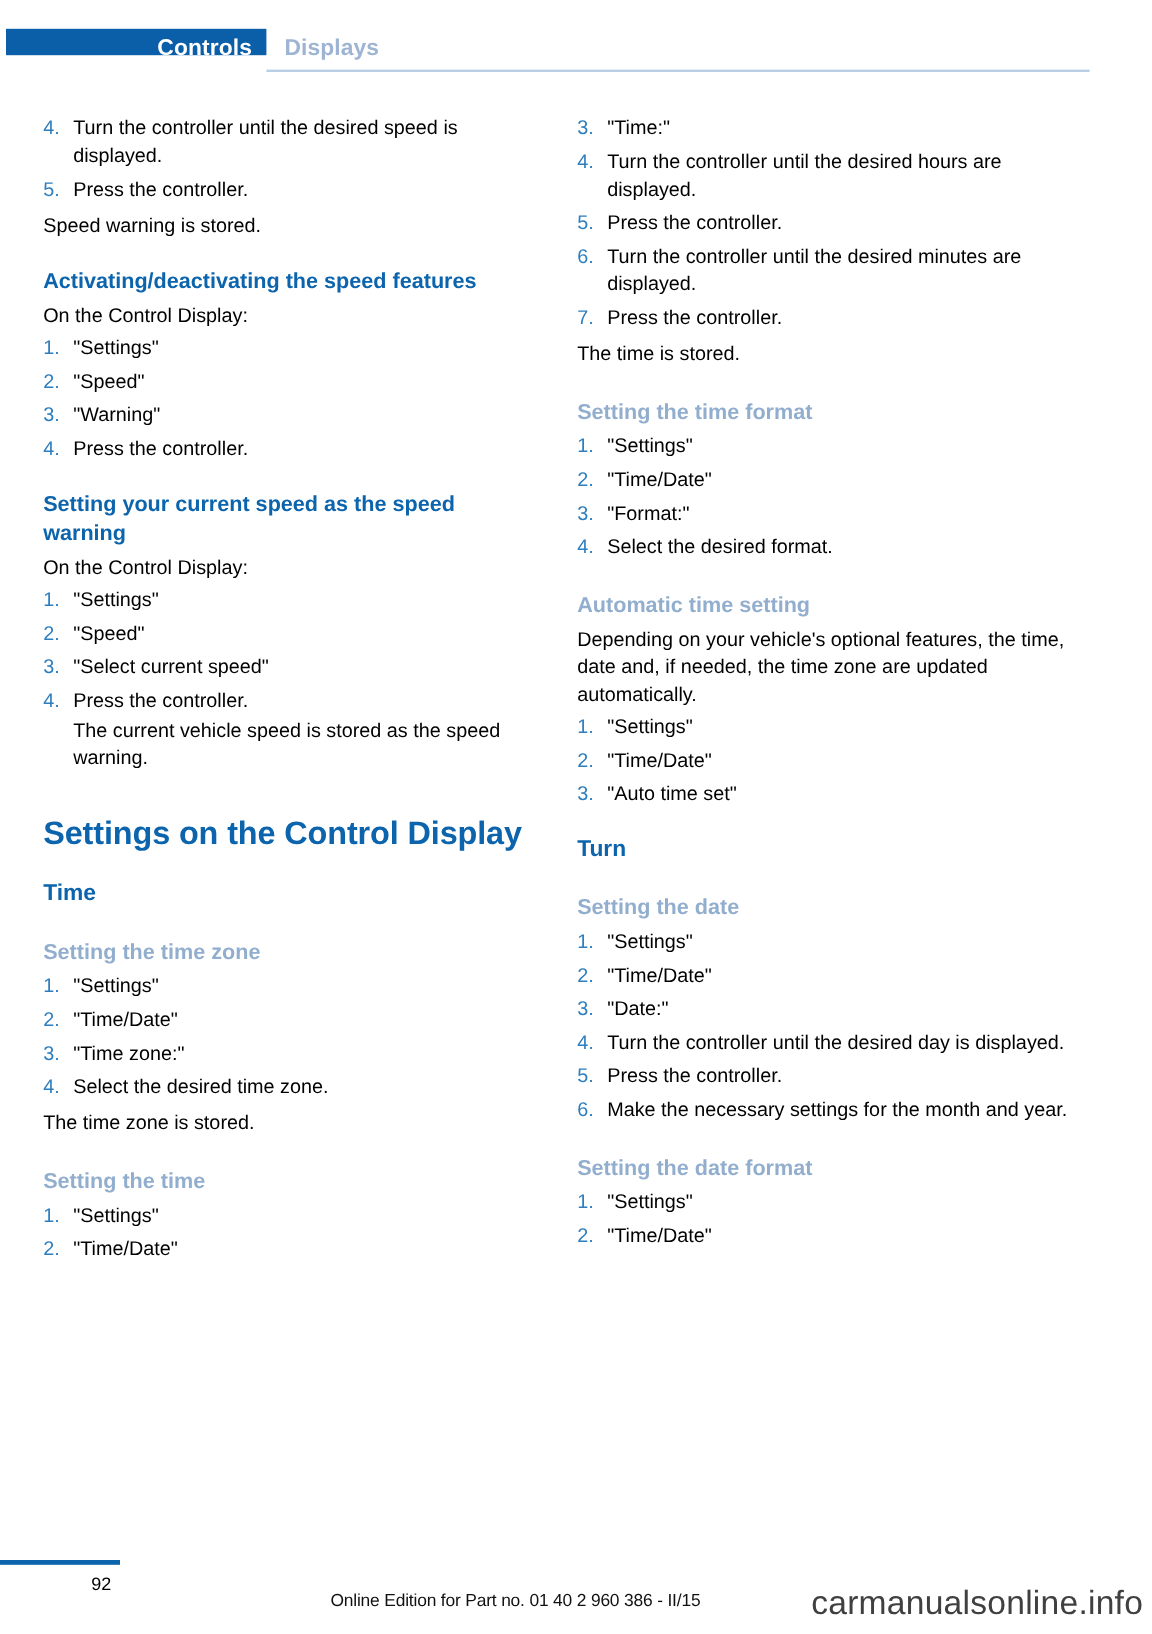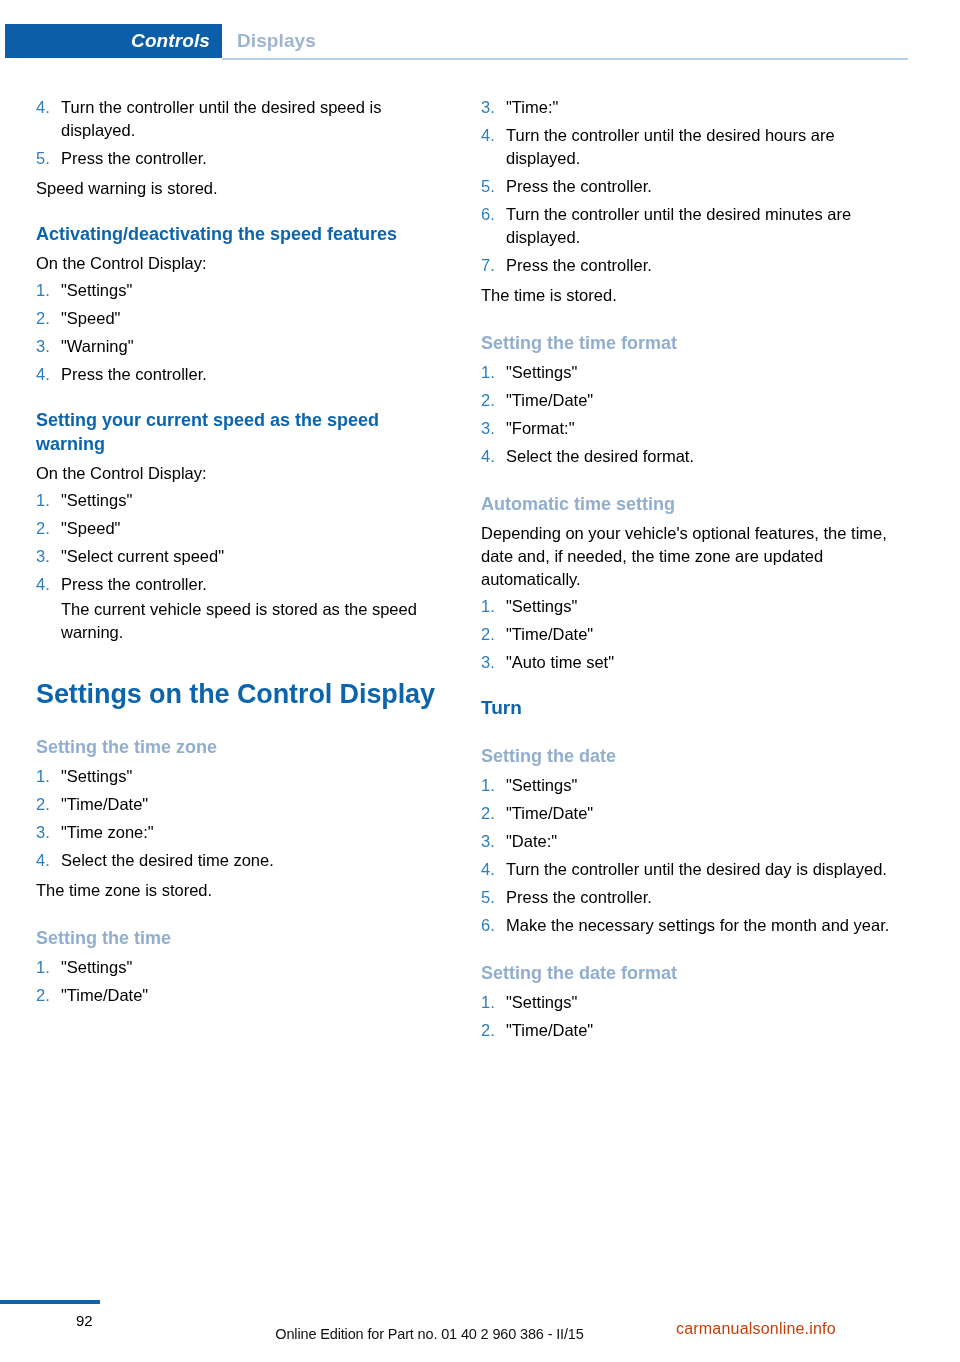--- a/index.html
+++ b/index.html
@@ -22,24 +22,23 @@
     left: 0;
     top: 0;
     width: 960px;
     height: 62px;
   }
   .tab-active {
     position: absolute;
     left: 5px;
     top: 24px;
     width: 217px;
-    height: 34px;
+    height: 22px;
     background: #0b5ea8;
     box-sizing: border-box;
-    font-style: italic;
   }
   .tab-active-label {
     position: absolute;
     right: 12px;
     top: 6px;
     color: #ffffff;
     font-size: 19px;
     font-weight: bold;
     letter-spacing: 0.1px;
     white-space: nowrap;
@@ -173,22 +172,22 @@
     width: 859px;
     text-align: center;
     font-size: 14.5px;
     color: #111111;
     letter-spacing: -0.15px;
   }
   .watermark {
     position: absolute;
     left: 676px;
     top: 1320px;
-    font-size: 16px;
-    color: #c2410c;
+    font-size: 28px;
+    color: #404040;
     letter-spacing: 0.2px;
     white-space: nowrap;
   }
 </style>
 </head>
 <body>
 
 <div class="header">
   <div class="tab-active">
     <span class="tab-active-label">Controls</span>
@@ -252,20 +251,21 @@
       </li>
       <li>
         <span class="num">4.</span>
         <span>Press the controller.</span>
         <span class="sub">The current vehicle speed is stored as the speed warning.</span>
       </li>
     </ol>
 
     <h1 class="h1">Settings on the Control Display</h1>
 
+    <h2 class="h2">Time</h2>
 
     <h4 class="h4">Setting the time zone</h4>
     <ol class="steps">
       <li>
         <span class="num">1.</span>
         <span>"Settings"</span>
       </li>
       <li>
         <span class="num">2.</span>
         <span>"Time/Date"</span>

